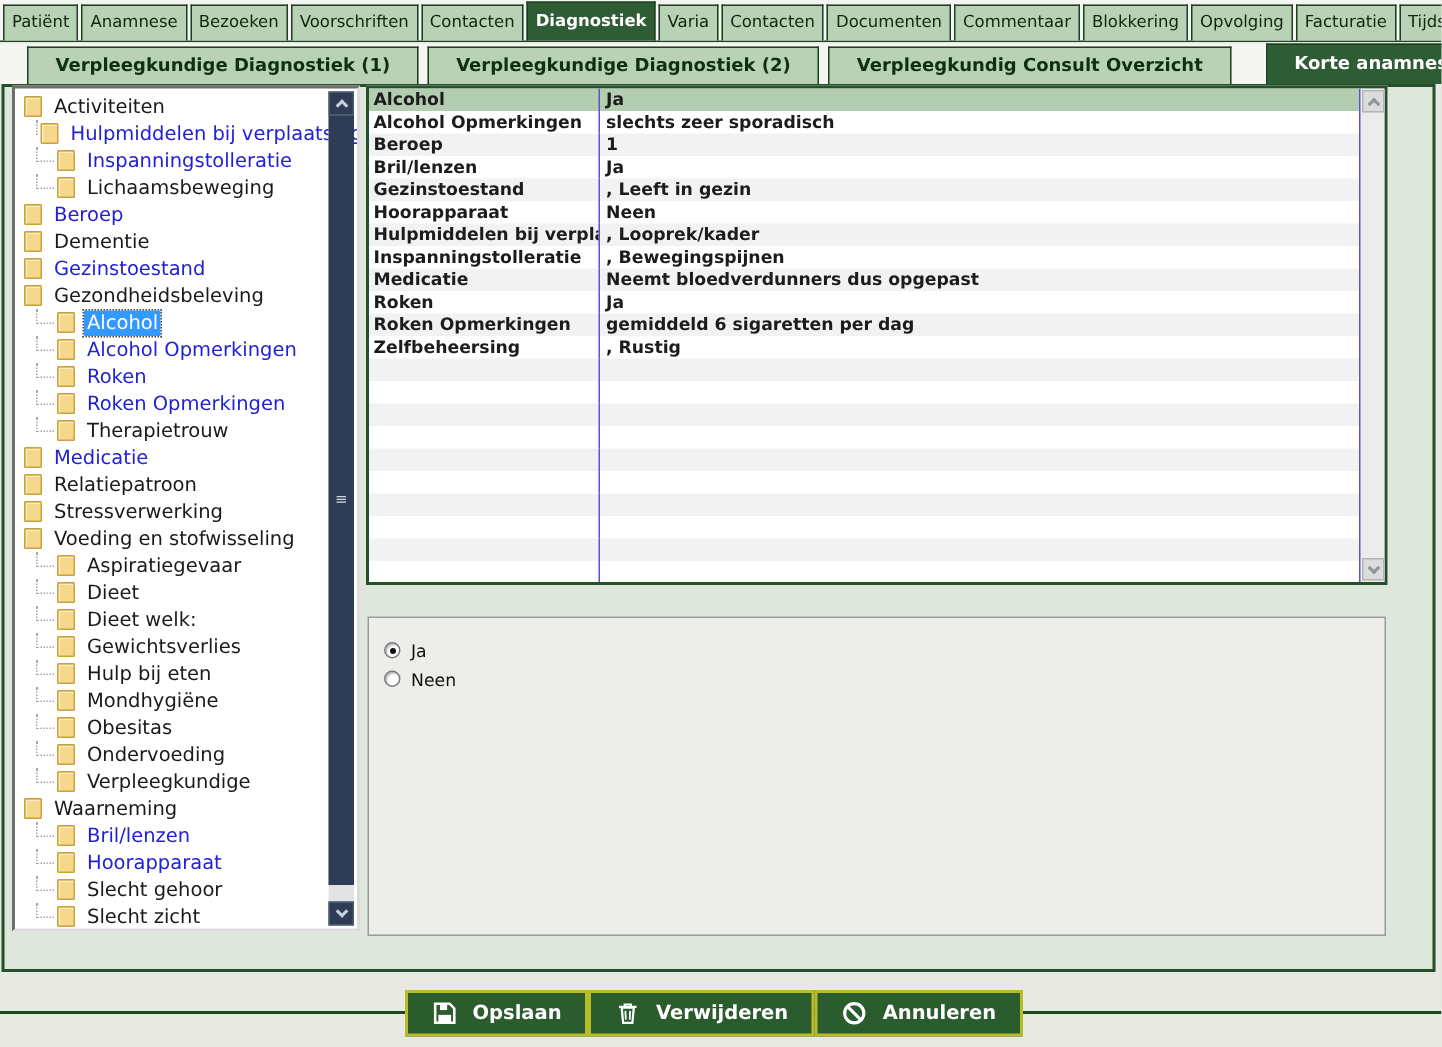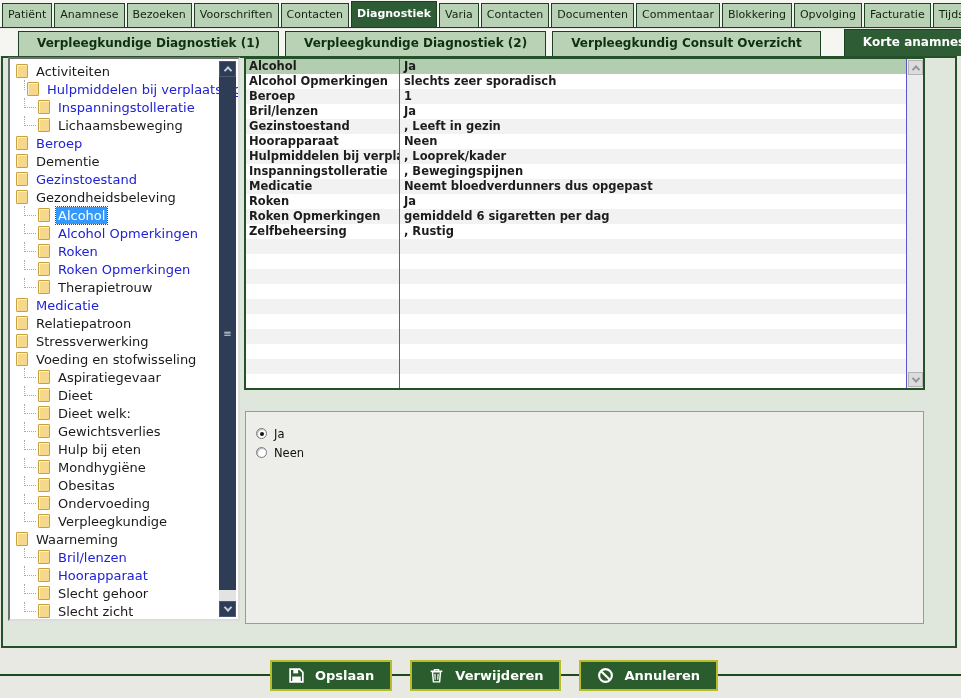--- a/index.html
+++ b/index.html
@@ -79,21 +79,21 @@
     background:#ededea; border:1px solid #9a9a9a; padding:12px 0 0 10px; }
   .ropt { display:flex; align-items:center; height:19px; cursor:default; }
   .radio { width:11px; height:11px; border-radius:50%; background:#fff;
     border:1px solid #7a7a7a; box-shadow:inset 1px 1px 1px #b9b9b9; margin-right:7px; position:relative; flex:0 0 11px; }
   .radio.on::after { content:""; position:absolute; left:2.5px; top:2.5px; width:4px; height:4px;
     border-radius:50%; background:#111; }
   .rlabel { font-size:11.5px; color:#111; }
 
   
   .footer-line { position:absolute; left:0; top:674px; width:961px; height:2px; background:#1d4a1d; }
-  .buttons { position:absolute; left:270px; top:660px; display:flex; gap:18px; }
+  .buttons { position:absolute; left:270px; top:660px; display:flex; }
   .abtn { height:31px; display:flex; align-items:center; gap:10px; padding:0 16px;
     background:#2a5c2d; border:2px solid #b8bc28; color:#fff; font-weight:bold;
     font-size:13px; font-family:"DejaVu Sans","Liberation Sans",sans-serif; cursor:default; }
   .bicon { width:17px; height:17px; display:inline-flex; }
   .bicon svg { width:17px; height:17px; }
 </style>
 </head>
 <body>
 
 <div class="tabbar-main" id="tabsMain">

